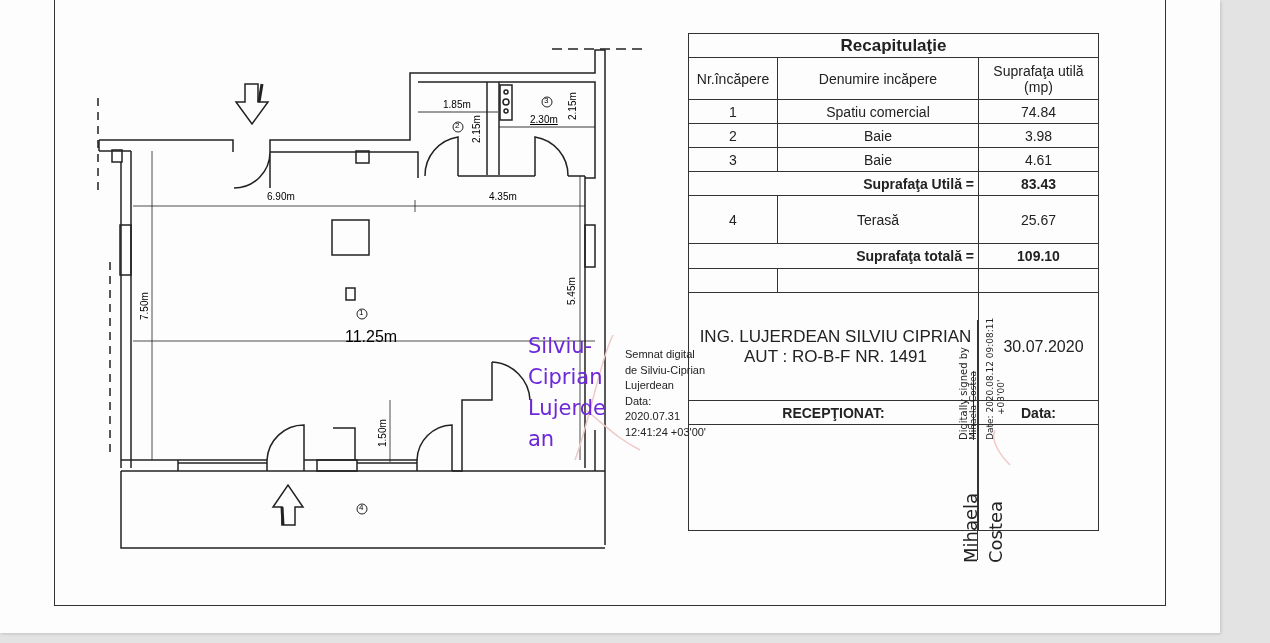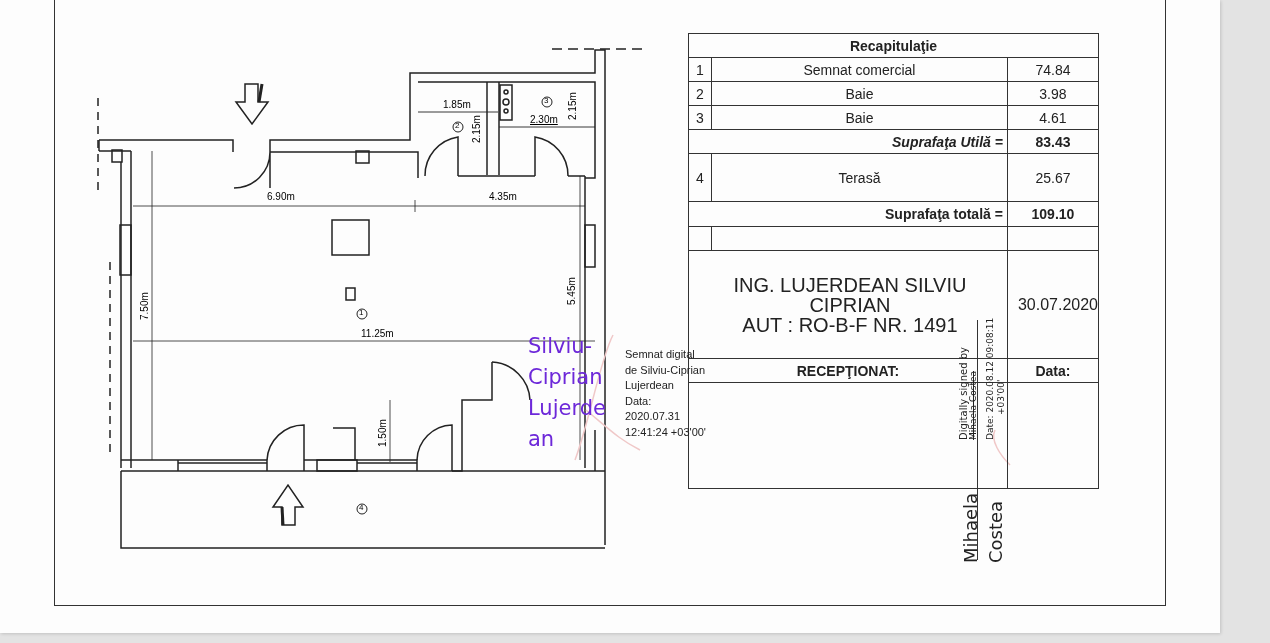--- a/index.html
+++ b/index.html
@@ -101,65 +101,70 @@
 <div style="position:absolute;left:455px;top:121px;font-size:8px;">2</div>
 <div style="position:absolute;left:544px;top:96px;font-size:8px;">3</div>
 <div style="position:absolute;left:359px;top:503px;font-size:8px;">4</div>
 
 <div style="position:absolute;left:258px;top:191px;font-size:10px;margin-left:9px;">6.90m</div>
 <div style="position:absolute;left:489px;top:191px;font-size:10px;">4.35m</div>
 <div style="position:absolute;left:443px;top:99px;font-size:10px;">1.85m</div>
 <div style="position:absolute;left:530px;top:114px;font-size:10px;text-decoration:underline;">2.30m</div>
 <div style="position:absolute;left:471px;top:143px;font-size:10px;transform:rotate(-90deg);transform-origin:left top;">2.15m</div>
 <div style="position:absolute;left:567px;top:120px;font-size:10px;transform:rotate(-90deg);transform-origin:left top;">2.15m</div>
-<div style="position:absolute;left:361px;top:328px;font-size:10px;">11.25m</div>
+<div style="position:absolute;left:345px;top:328px;font-size:16px;">11.25m</div>
 <div style="position:absolute;left:139px;top:320px;font-size:10px;transform:rotate(-90deg);transform-origin:left top;">7.50m</div>
 <div style="position:absolute;left:566px;top:305px;font-size:10px;transform:rotate(-90deg);transform-origin:left top;">5.45m</div>
 <div style="position:absolute;left:377px;top:447px;font-size:10px;transform:rotate(-90deg);transform-origin:left top;">1.50m</div>
 
 <table class="recap">
   <tbody>
       <tr style="height:24px;">
-    <td colspan="3" class="b" style="font-size:14px;">Recapitulaţie</td>
+    <td colspan="3" class="b" style="font-size:17px;">Recapitulaţie</td>
+  </tr>
+  <tr style="height:42px;">
+    <td style="width:88px;">Nr.încăpere</td>
+    <td style="width:200px;">Denumire incăpere</td>
+    <td>Suprafaţa utilă (mp)</td>
   </tr>
   <tr style="height:24px;">
     <td>1</td>
-    <td>Semnat comercial</td>
+    <td>Spatiu comercial</td>
     <td>74.84</td>
   </tr>
   <tr style="height:24px;">
     <td>2</td>
     <td>Baie</td>
     <td>3.98</td>
   </tr>
   <tr style="height:24px;">
     <td>3</td>
     <td>Baie</td>
     <td>4.61</td>
   </tr>
   <tr style="height:24px;">
-    <td colspan="2" class="b" style="text-align:right;padding-right:4px;font-style:italic;">Suprafaţa Utilă =</td>
+    <td colspan="2" class="b" style="text-align:right;padding-right:4px;">Suprafaţa Utilă =</td>
     <td class="b">83.43</td>
   </tr>
   <tr style="height:48px;">
     <td>4</td>
     <td>Terasă</td>
     <td>25.67</td>
   </tr>
   <tr style="height:25px;">
     <td colspan="2" class="b" style="text-align:right;padding-right:4px;">Suprafaţa totală =</td>
     <td class="b">109.10</td>
   </tr>
   <tr style="height:24px;">
     <td></td>
     <td></td>
     <td></td>
   </tr>
   <tr style="height:108px;">
-    <td colspan="2" style="font-size:20px;line-height:20px;padding-left:4px;">
+    <td colspan="2" style="font-size:17px;line-height:20px;padding-left:4px;">
       <div>ING. LUJERDEAN SILVIU CIPRIAN</div>
       <div>AUT : RO-B-F NR. 1491</div>
     </td>
     <td style="font-size:16px;padding-left:10px;">30.07.2020</td>
   </tr>
   <tr style="height:24px;">
     <td colspan="2" class="b">RECEPŢIONAT:</td>
     <td class="b">Data:</td>
   </tr>
   <tr style="height:106px;">

